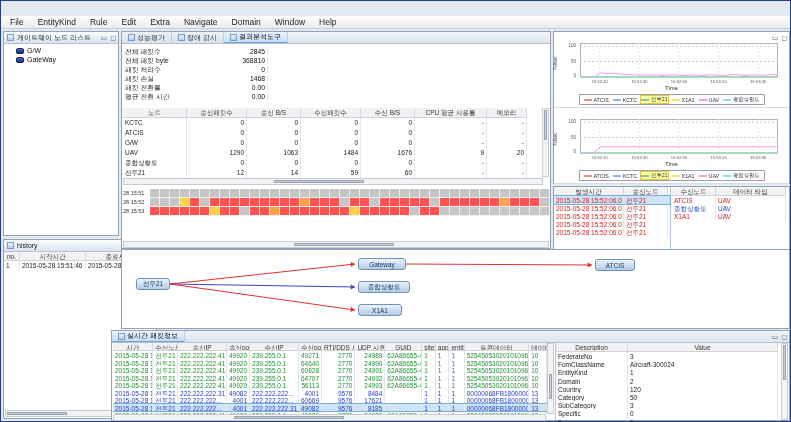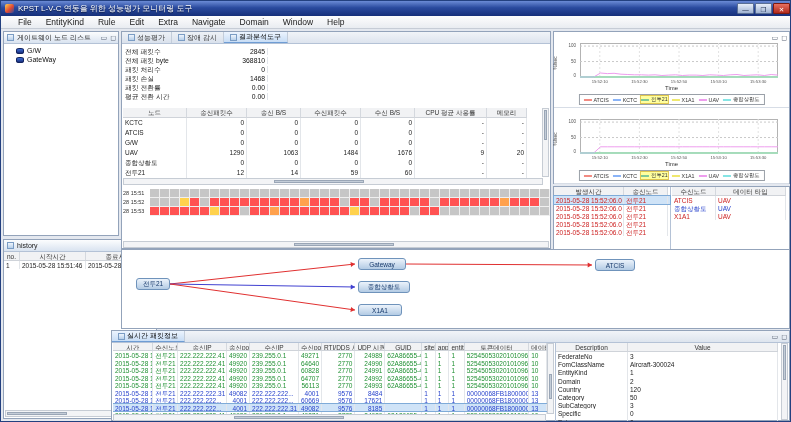--- a/index.html
+++ b/index.html
@@ -5,21 +5,21 @@
   *{margin:0;padding:0;box-sizing:border-box;font-family:"Liberation Sans",sans-serif}
   body{background:#8e9bad;display:flex;justify-content:flex-start;align-items:flex-start}
   .app{position:relative;width:791px;height:422px;background:#e4e8ef;overflow:hidden;border:1px solid #23407f}
   
   .titlebar{position:absolute;left:0;top:0;width:791px;height:15px;background:linear-gradient(#6b8bd6 0%,#2a4a9e 45%,#16307a 100%);display:flex;align-items:center;padding:0 4px}
   .app-icon{width:9px;height:9px;border-radius:2px;background:linear-gradient(135deg,#ffd24d 0%,#e04a35 55%,#2a4a9e 100%);margin-right:4px;flex:0 0 auto}
   .wtitle{color:#fff;font-size:8px;text-shadow:0 1px 1px rgba(0,0,0,.6);white-space:nowrap}
   .winbtns{position:absolute;right:2px;top:2px;display:flex;gap:1px}
   .wbtn{width:17px;height:11px;font-size:6.5px;line-height:11px;text-align:center;color:#1d2c4d;background:linear-gradient(#e7eef9,#9fb2d2);border:1px solid #5a6f94;border-radius:1px}
   .wbtn.close{background:linear-gradient(#e8705f,#b0291b);color:#fff;border-color:#7c1a10}
-  .menubar{position:absolute;left:0;top:15px;width:791px;height:13px;background:linear-gradient(#fdfdfd,#e9ecf1);border-bottom:1px solid #c6ccd6;display:flex;align-items:center;padding-left:10px}
+  .menubar{position:absolute;left:0;top:15px;width:791px;height:13px;background:linear-gradient(#fdfdfd,#e9ecf1);border-bottom:1px solid #c6ccd6;display:flex;align-items:center;padding-left:2px}
   .mi{font-size:8.5px;color:#1c1c1c;padding:0 7px;white-space:nowrap}
   
   .panel{position:absolute;background:#fff;border:1px solid #93a3ba}
   .phead{height:12px;background:linear-gradient(#fcfdfe,#d9e3f0);border-bottom:1px solid #b4c2d6;display:flex;align-items:center;padding:0 3px;position:relative}
   .ptitle{font-size:7px;color:#222;display:flex;align-items:center;gap:3px;white-space:nowrap}
   .picon{width:7px;height:7px;border:1px solid #7a9cc4;background:linear-gradient(#eef5fd,#b7cfe9);flex:0 0 auto}
   .pctrl{position:absolute;right:2px;top:1px;display:flex;gap:3px;color:#5a6575;font-size:7px;line-height:10px}
   .tabstrip{height:12px;display:flex;background:linear-gradient(#f1f4f8,#dde4ee);border-bottom:1px solid #b4c2d6;position:relative}
   .tab{display:flex;align-items:center;gap:2px;padding:0 6px;font-size:7px;color:#333;border-right:1px solid #c3cdda;background:linear-gradient(#edf1f6,#d9e1ec);white-space:nowrap}
   .tab.active{background:linear-gradient(#ecf4fe,#c8ddf5);border-bottom:1px solid #6f9dd4;color:#000}
@@ -59,29 +59,20 @@
   .litem.hl{background:#ffff9e;outline:1px solid #e0c64e}
   .lsw{width:8px;height:2px}
   
   .dnode{position:absolute;border:1px solid #6f93bb;border-radius:3px;background:linear-gradient(#ecf3fb,#b3cbe4);font-size:6.5px;color:#16396b;display:flex;align-items:center;justify-content:center;white-space:nowrap}
 </style>
 </head>
 <body>
 
 <div class="app">
 
-  <div class="titlebar">
-    <div class="app-icon"></div>
-    <div class="wtitle">KPST L-V-C 연동을 위한 성능평가 모니터링 도구</div>
-    <div class="winbtns">
-      <div class="wbtn">—</div>
-      <div class="wbtn">❐</div>
-      <div class="wbtn close">✕</div>
-    </div>
-  </div>
 
   <div class="menubar" id="menu-items">
       <div class="mi">File</div>
       <div class="mi">EntityKind</div>
       <div class="mi">Rule</div>
       <div class="mi">Edit</div>
       <div class="mi">Extra</div>
       <div class="mi">Navigate</div>
       <div class="mi">Domain</div>
       <div class="mi">Window</div>

